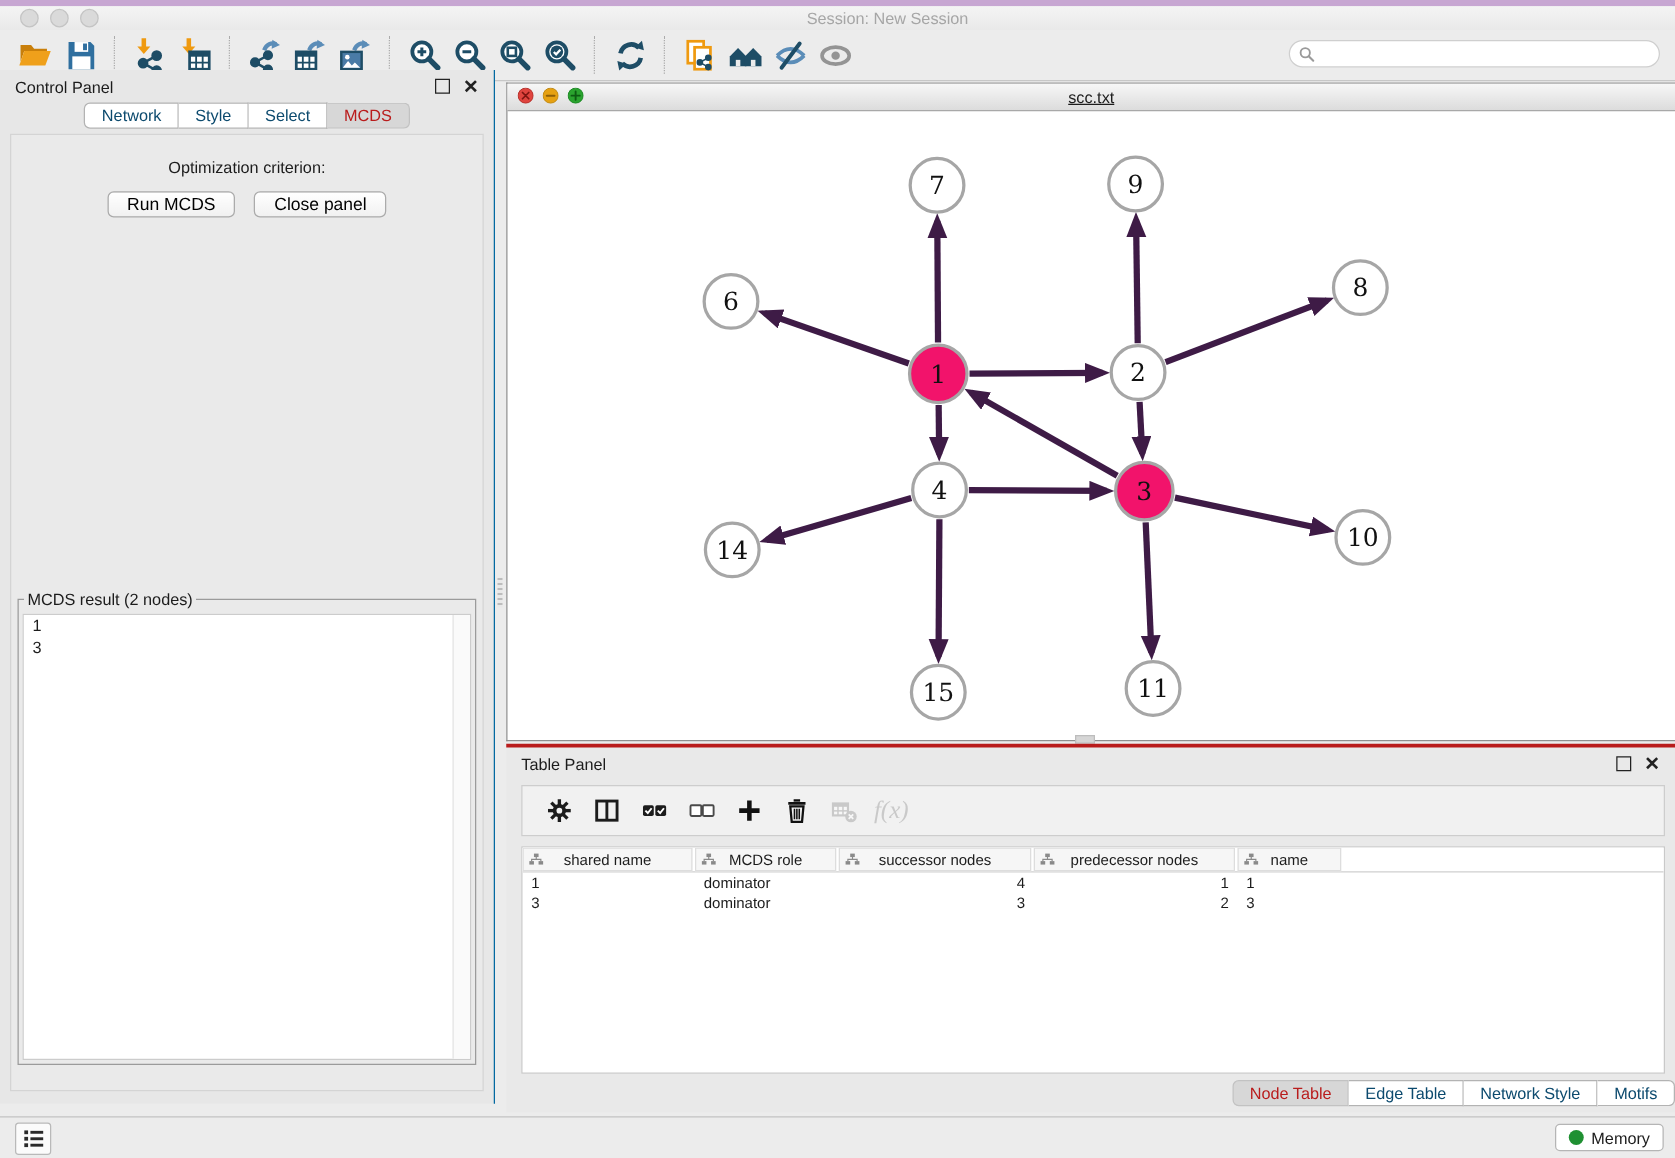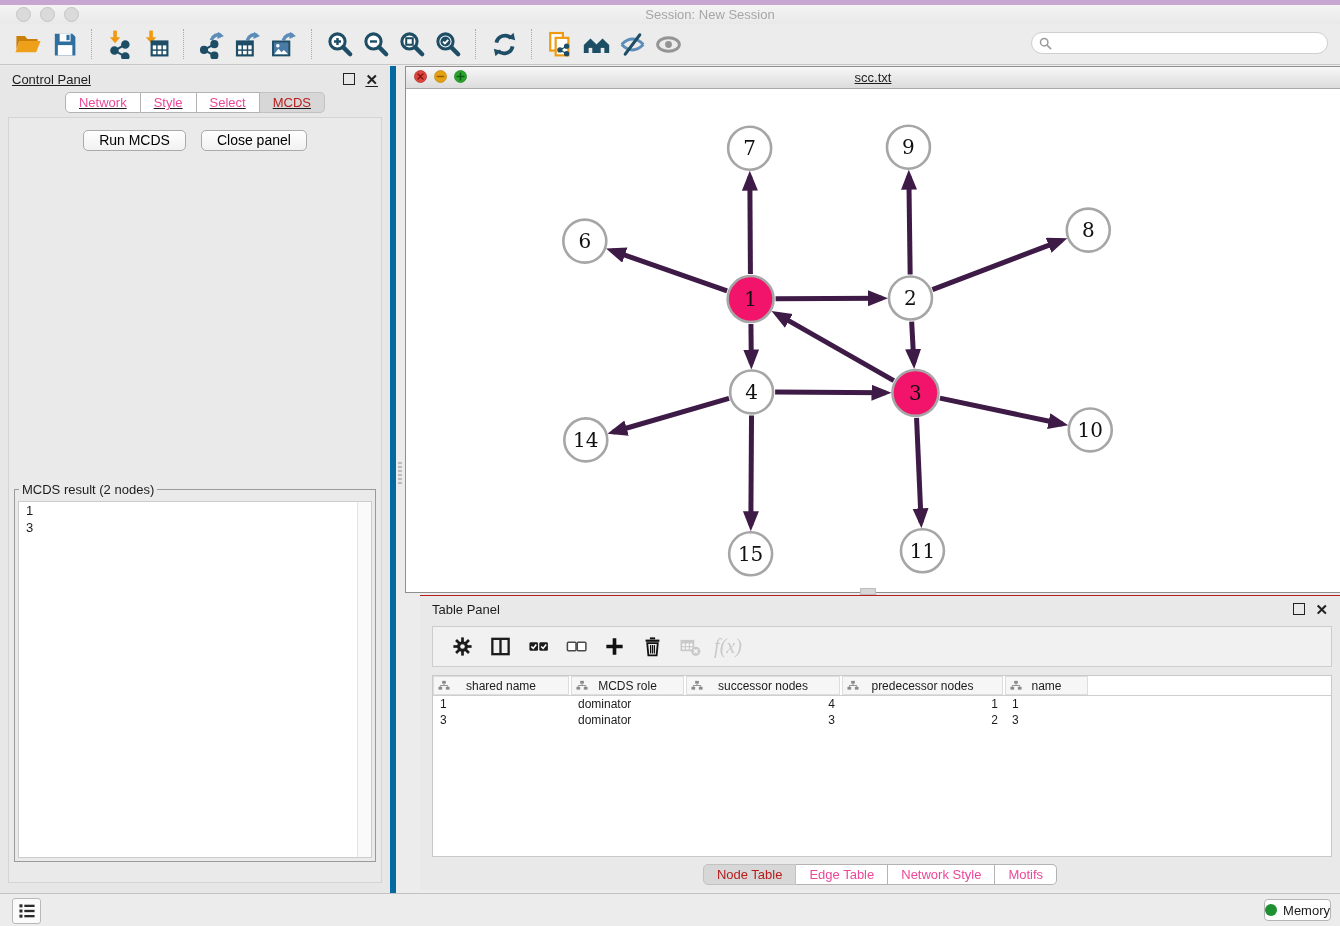--- a/index.html
+++ b/index.html
@@ -13,29 +13,29 @@
   .title-text{text-align:center;font-size:13px;color:#a6a6a6;line-height:19px;}
   .toolbar{position:absolute;left:0;top:24px;width:100%;height:41px;border-bottom:1px solid #c7c7c7;
            display:flex;align-items:center;padding-left:10px;box-sizing:border-box;background:#ececec;}
   .tb-icon{width:36px;height:34px;display:flex;align-items:center;justify-content:center;}
   .tb-icon svg{width:29px;height:29px;}
   .tb-sep{width:1px;height:30px;border-left:1px dotted #ababab;margin:0 9px;}
   .search-box{position:absolute;right:12px;top:8px;width:288px;height:20px;background:#fff;
               border:1px solid #cfcfcf;border-radius:11px;display:flex;align-items:center;padding-left:7px;}
   .search-box input{border:none;outline:none;flex:1;height:16px;font-size:12px;background:transparent;}
   
-  .control-panel{position:absolute;left:0;top:66px;width:396px;height:827px;background:#e7e7e7;
-                 border-right:6px solid #0369a1;box-sizing:border-box;text-decoration:underline;}
+  .control-panel{position:absolute;left:0;top:56px;width:396px;height:827px;background:#e7e7e7;
+                 border-right:1px solid #0369a1;box-sizing:border-box;}
   .panel-head{height:26px;display:flex;align-items:center;padding:0 12px;font-size:13px;}
   .panel-head .spacer{flex:1;}
   .win-btn{font-size:13px;color:#222;margin-left:10px;line-height:13px;}
   .float-btn{width:10px;height:10px;border:1.5px solid #222;display:inline-block;}
   .close-btn{font-weight:bold;font-size:15px;}
   .seg{display:flex;justify-content:center;}
-  .seg .tab{background:#fff;border:1px solid #b3b3b3;border-left:none;padding:2px 13px;font-size:13px;color:#ec4899;cursor:default;}
+  .seg .tab{background:#fff;border:1px solid #b3b3b3;border-left:none;padding:2px 13px;font-size:13px;color:#0c4a6e;cursor:default;}
   .seg .tab:first-child{border-left:1px solid #b3b3b3;border-radius:5px 0 0 5px;}
   .seg .tab:last-child{border-radius:0 5px 5px 0;}
   .seg .tab.selected{background:#d7d7d7;color:#b91c1c;border-color:#c2c2c2;}
   .cp-inner{position:absolute;left:8px;right:8px;top:51px;bottom:10px;background:#eaeaea;border:1px solid #d4d4d4;}
   .opt-label{text-align:center;font-size:13px;margin-top:18px;}
   .mac-select{width:307px;height:20px;margin:9px auto 0 auto;background:#fff;border:1px solid #b1b1b1;
               border-radius:5px;font-size:13px;line-height:20px;padding-left:10px;position:relative;box-sizing:border-box;}
   .stepper{position:absolute;right:7px;top:3px;display:flex;flex-direction:column;gap:2px;}
   .stepper .up{width:0;height:0;border-left:4px solid transparent;border-right:4px solid transparent;border-bottom:5px solid #555;}
   .stepper .down{width:0;height:0;border-left:4px solid transparent;border-right:4px solid transparent;border-top:5px solid #555;}
@@ -51,42 +51,42 @@
   .network-window{position:absolute;left:405px;top:66px;right:0;height:527px;background:#fff;
                   border:1px solid #8f8f8f;border-right:none;box-sizing:border-box;text-decoration:underline;}
   .nw-titlebar{height:21px;background:linear-gradient(#f7f7f7,#dcdcdc);border-bottom:1px solid #a8a8a8;position:relative;}
   .nw-title{text-align:center;font-size:13px;line-height:21px;color:#1c1c1c;}
   .traffic{position:absolute;left:8px;top:3px;display:flex;gap:7px;}
   .graph-canvas{width:100%;height:504px;display:block;}
   .v-grip{position:absolute;left:398px;top:462px;width:4px;height:24px;
           background:repeating-linear-gradient(#bdbdbd 0 2px,#e9e9e9 2px 4px);}
   .h-grip{position:absolute;left:860px;top:588px;width:14px;height:5px;background:#d6d6d6;border:1px solid #bdbdbd;}
   
-  .table-panel{position:absolute;left:420px;top:595px;right:0;height:295px;background:#e9e9e9;
-               border-top:1px solid #b91c1c;box-sizing:border-box;}
+  .table-panel{position:absolute;left:405px;top:595px;right:0;height:295px;background:#e9e9e9;
+               border-top:3px solid #b91c1c;box-sizing:border-box;}
   .tp-toolbar{position:absolute;left:12px;right:8px;top:30px;height:41px;background:#f1f1f1;border:1px solid #cdcdcd;
               display:flex;align-items:center;padding-left:10px;box-sizing:border-box;}
   .tp-icon{width:38px;height:30px;display:flex;align-items:center;justify-content:center;}
   .tp-icon svg{width:23px;height:23px;}
   .tp-icon.disabled{opacity:.45;}
   .fx{font-family:"Liberation Serif",serif;font-style:italic;font-size:20px;color:#9a9a9a;}
   .tbl-area{position:absolute;left:12px;right:8px;top:79px;height:180px;background:#fff;border:1px solid #c9c9c9;overflow:hidden;}
   .tbl-head{display:flex;height:19px;background:#fff;border-bottom:1px solid #cfcfcf;}
   .th-cell{background:#f6f6f6;border:1px solid #ddd;margin-right:2px;box-sizing:border-box;
            font-size:12px;display:flex;align-items:center;position:relative;justify-content:center;}
   .th-cell svg{position:absolute;left:4px;width:12px;height:11px;}
   .tbl-row{display:flex;height:16px;font-size:12px;align-items:center;}
   .td-cell{box-sizing:border-box;padding:0 7px;overflow:hidden;white-space:nowrap;}
-  .tbl-tabs{position:absolute;left:0;right:0;bottom:5px;display:flex;justify-content:center;}
+  .tbl-tabs{position:absolute;left:0;right:0;bottom:5px;display:flex;justify-content:flex-end;}
   
   .statusbar{position:absolute;left:0;bottom:0;width:100%;height:33px;background:#ececec;border-top:1px solid #c2c2c2;box-sizing:border-box;}
   .list-btn{position:absolute;left:12px;top:4px;width:27px;height:24px;background:#fbfbfb;border:1px solid #b9b9b9;
             border-radius:3px;display:flex;align-items:center;justify-content:center;}
   .memory-btn{position:absolute;right:9px;top:5px;height:22px;background:#fff;border:1px solid #b5b5b5;border-radius:4px;
-              display:flex;align-items:center;gap:6px;padding:0 0;font-size:13px;box-sizing:border-box;}
+              display:flex;align-items:center;gap:6px;padding:0 10px;font-size:13px;box-sizing:border-box;}
   .mem-dot{width:12px;height:12px;border-radius:50%;}
 </style>
 </head>
 <body>
 
 <div class="desktop-strip"></div>
 <div class="titlebar">
   <div class="mac-dots">
     <span class="mac-dot"></span>
     <span class="mac-dot"></span>
@@ -261,20 +261,21 @@
     <span class="win-btn float-btn"></span>
     <span class="win-btn close-btn">✕</span>
   </div>
   <div class="seg" id="cp-tabs">
       <div class="tab">Network</div>
       <div class="tab">Style</div>
       <div class="tab">Select</div>
       <div class="tab selected">MCDS</div>
     </div>
   <div class="cp-inner">
+    <div class="opt-label">Optimization criterion:</div>
     <div class="btn-row">
       <button class="mac-btn">Run MCDS</button>
       <button class="mac-btn">Close panel</button>
     </div>
     <fieldset class="result-field">
       <legend>MCDS result (2 nodes)</legend>
       <div class="result-inner" id="mcds-result-list">
         <div class="result-scroll"></div>
       <div class="result-item">1</div>
           <div class="result-item">3</div>

